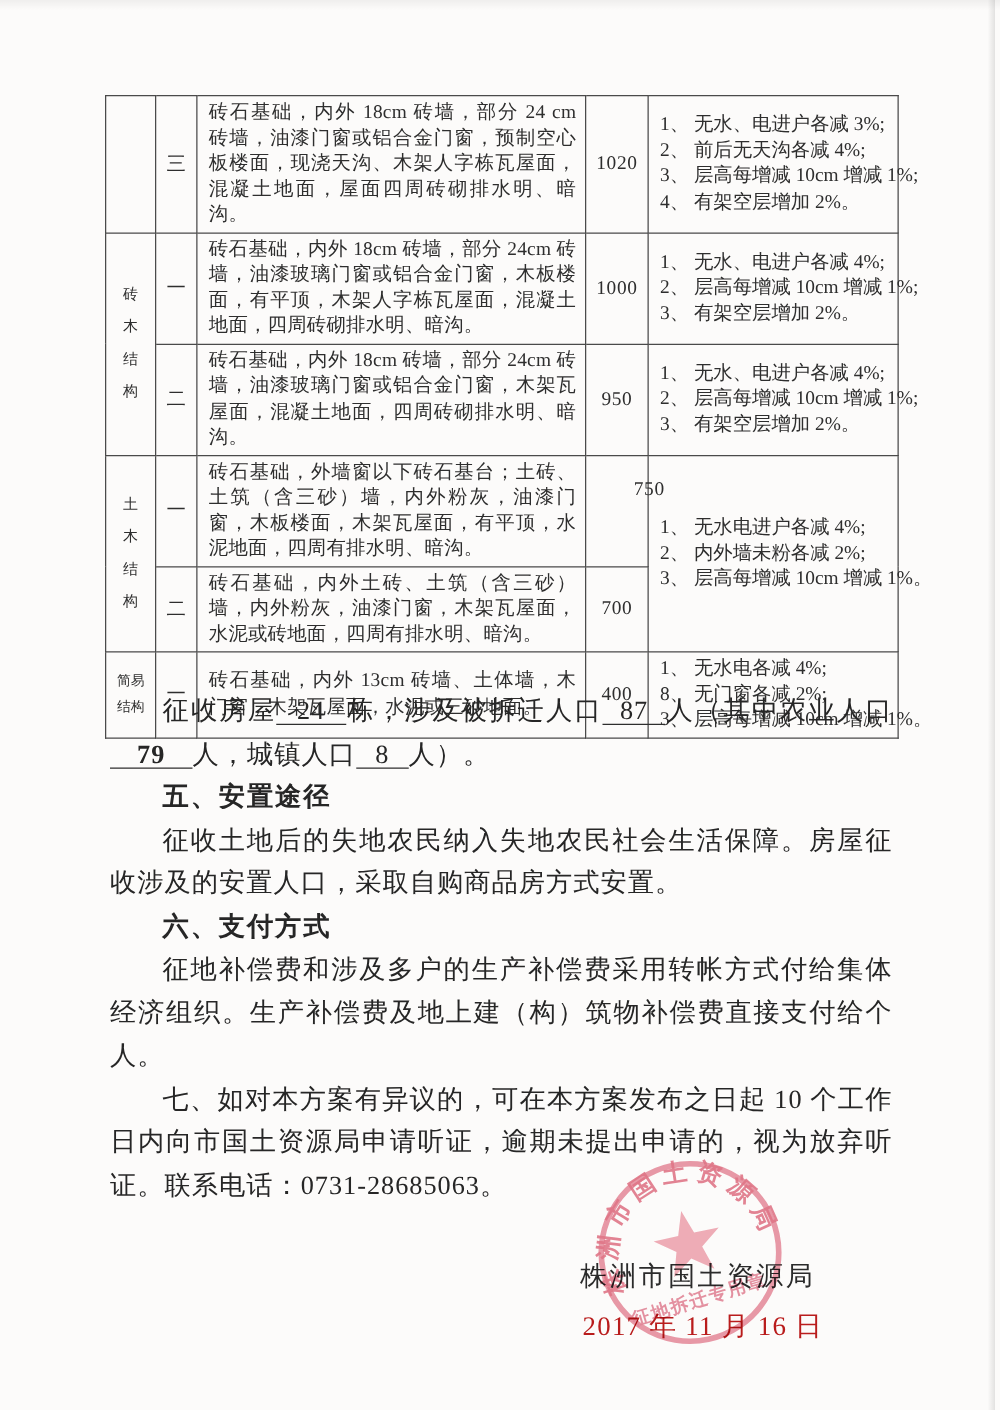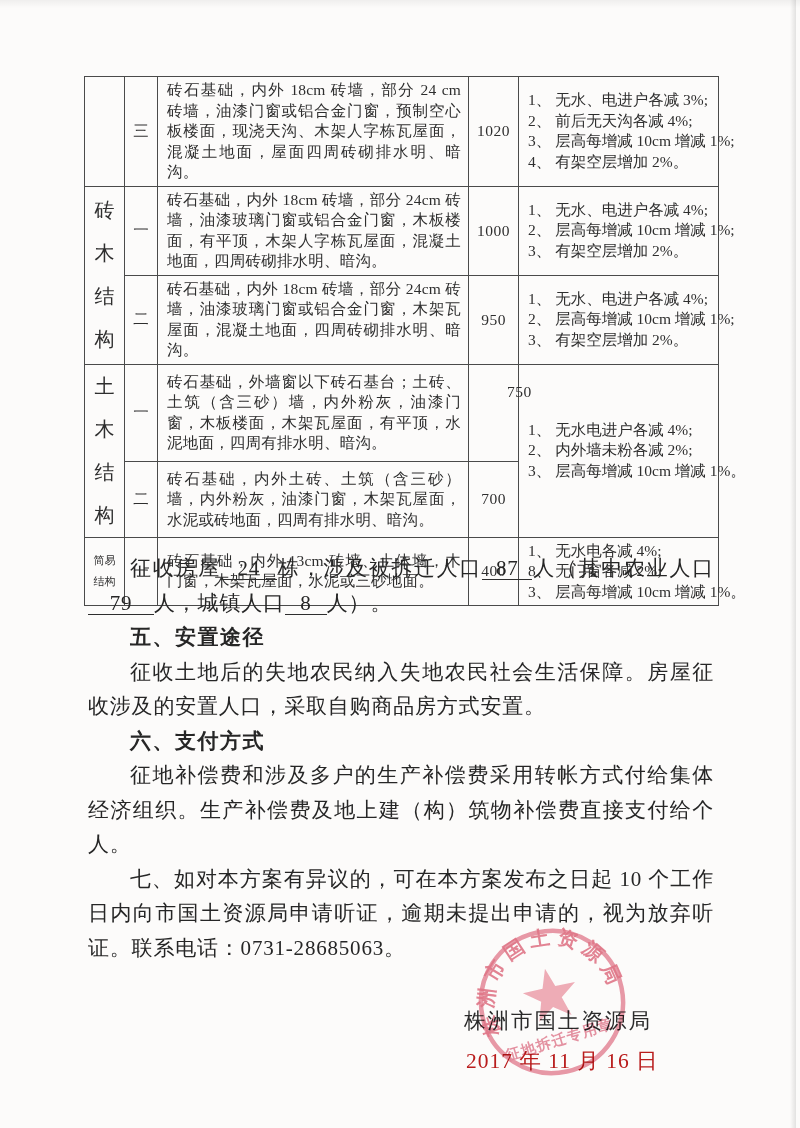--- a/index.html
+++ b/index.html
@@ -33,21 +33,21 @@
     color:#2e2e2e;
   }
   table.comp td {
     border:1.5px solid #4a4a4a;
     vertical-align:middle;
     font-size:15.5px;
   }
   td.cat { text-align:center; }
   .cat-v {
     width:1.15em; margin:0 auto; word-break:break-all;
-    line-height:2.15; font-size:20px; letter-spacing:0;
+    line-height:2.15; font-size:12px; letter-spacing:0;
   }
   .cat-h {
     width:2.35em; margin:0 auto; word-break:break-all;
     line-height:1.9; font-size:11px;
   }
   td.num { text-align:center; font-size:16px; }
   td.desc {
     padding:3px 7px 3px 9px; line-height:20.5px;
     text-align:justify; letter-spacing:0.2px;margin-top:23px;
   }
@@ -64,21 +64,21 @@
   }
   .content p, .content .hd { margin:0; text-indent:2em; }
   .hd { font-weight:bold; letter-spacing:1.5px; }
   .blank {
     display:inline-block; text-align:center; text-indent:0;
     border-bottom:1.6px solid #2e2e2e; line-height:1.05;
     font-size:21px;
   }
   .blank.w1 { min-width:56px; }
   .blank.w2 { min-width:50px; }
-  .blank.w3 { min-width:66px; }
+  .blank.w3 { min-width:66px;font-weight:bold; }
   .blank.w4 { min-width:42px; }
 
   
   .sig-org {
     position:absolute; left:464px; top:1006px;
     font-size:21.5px; letter-spacing:2px; color:#2b2b2b;
   }
   .sig-date {
     position:absolute; left:466px; top:1046px;
     font-size:21.5px; letter-spacing:1px; color:#b91c1c;

